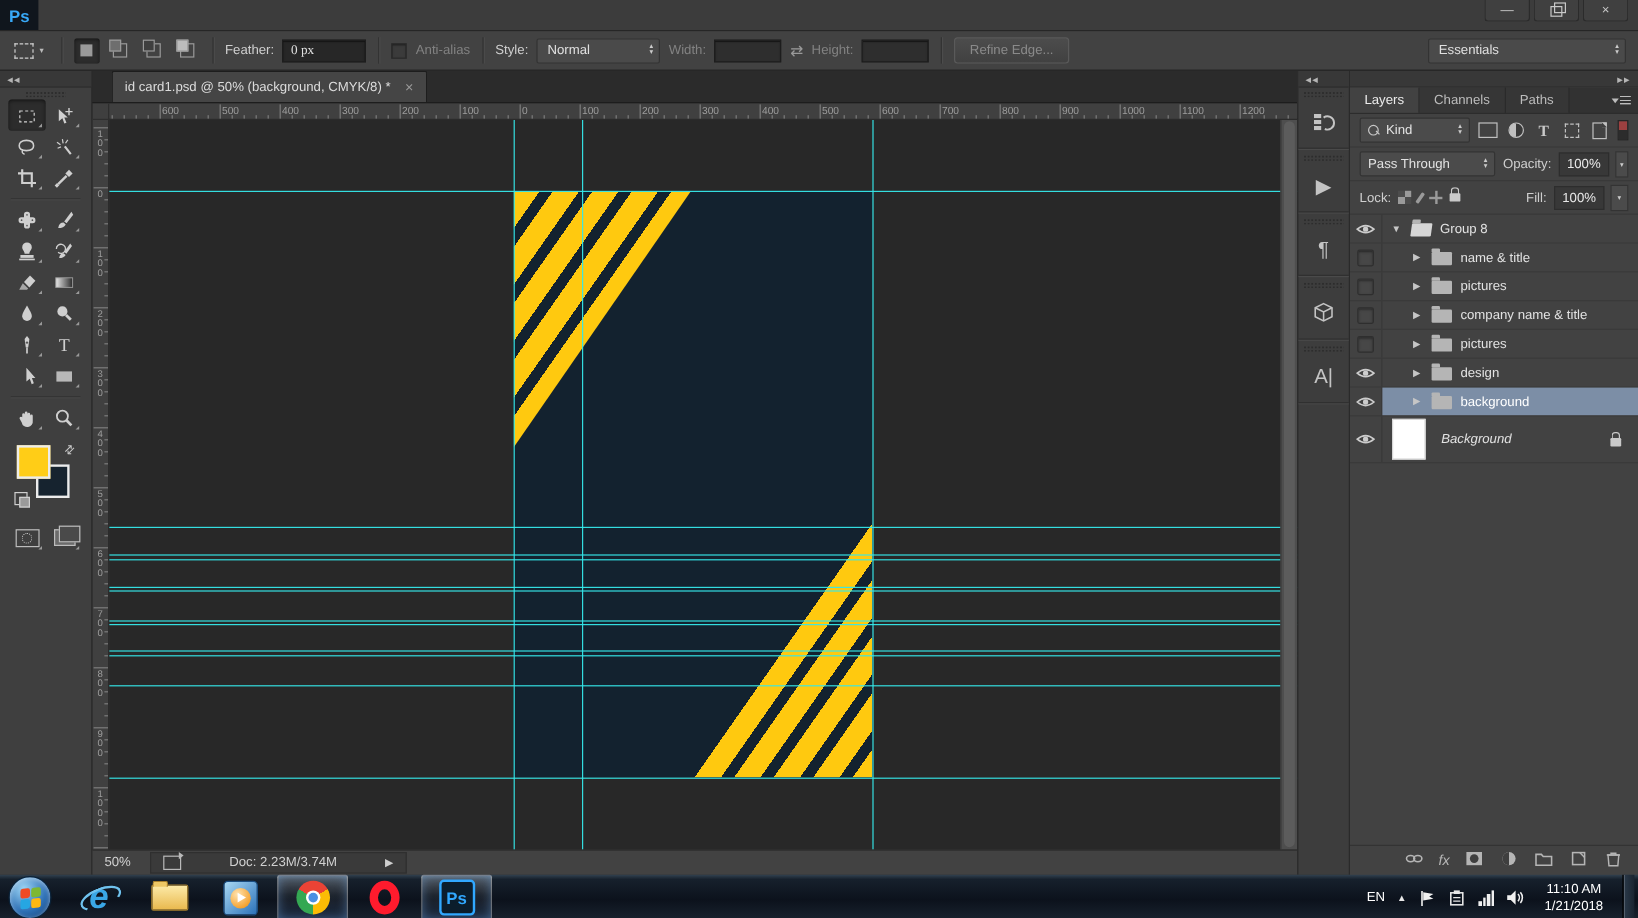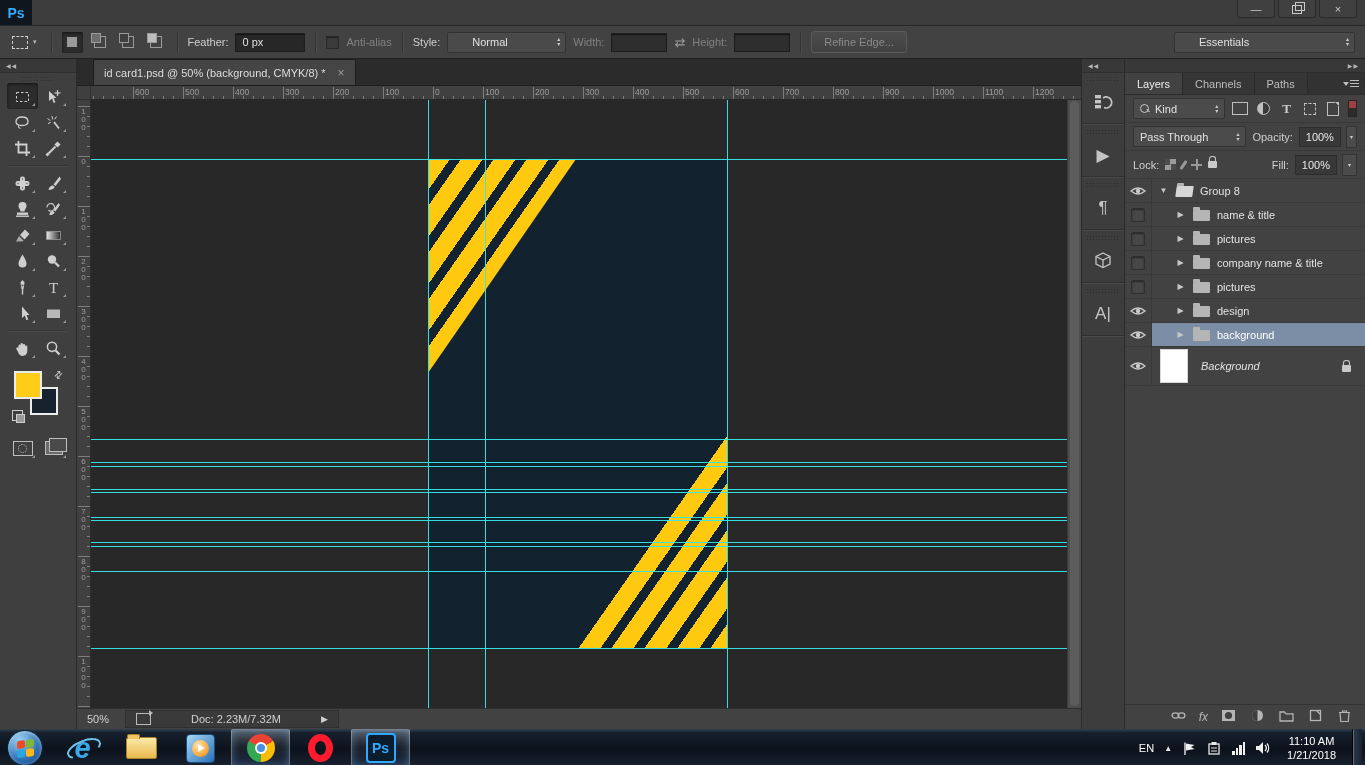--- a/index.html
+++ b/index.html
@@ -27,23 +27,23 @@
   .mini-marquee{width:14px;height:11px;border:1px dashed #cfcfcf;}
   .tiny-tri{font-size:7px;color:#bbb;}
   .mode-btn{width:21px;height:21px;display:flex;align-items:center;justify-content:center;border-radius:2px;}
   .mode-btn.active{background:#2d2d2d;box-shadow:inset 0 1px 3px #141414;}
   .sq{width:10px;height:10px;background:#9a9a9a;position:relative;}
   .sq.outline{background:none;border:1px solid #9a9a9a;}
   .sq .sub{position:absolute;left:-4px;top:-4px;width:8px;height:8px;border:1px solid #9a9a9a;background:#6e6e6e;}
   .ob-label{font-size:11px;color:#cfcfcf;}
   .ob-label.dim{color:#828282;}
   .ob-input{background:#272727;border:1px solid #1d1d1d;box-shadow:inset 0 1px 1px #141414;height:17px;width:56px;
-            padding:0 6px;font-size:11px;color:#e0e0e0;display:flex;align-items:center;}
+            padding:0 6px;font-size:11px;color:#e0e0e0;display:flex;align-items:center;font-family:Liberation Serif, serif;}
   .ob-input.empty{width:42px;background:#2e2e2e;}
-  .ob-select{background:#4a4a4a;border:1px solid #333;height:19px;padding:0 5px 0 24px;font-size:11px;
+  .ob-select{background:#4a4a4a;border:1px solid #333;height:19px;padding:0 5px 0 8px;font-size:11px;
              display:flex;align-items:center;gap:8px;border-radius:2px;color:#e0e0e0;}
   .spin{display:inline-flex;flex-direction:column;font-size:6px;line-height:5px;color:#ccc;}
   .checkbox{width:11px;height:11px;background:#3b3b3b;border:1px solid #2a2a2a;box-shadow:inset 0 1px 1px #222;}
   .swap-glyph{font-size:13px;color:#9a9a9a;}
   .refine-btn{border:1px solid #5a5a5a;border-radius:3px;height:20px;padding:0 12px;color:#8a8a8a;font-size:11px;
               display:flex;align-items:center;background:linear-gradient(#4c4c4c,#414141);}
   .workspace{position:absolute;right:10px;width:150px;justify-content:space-between;}
 
   
   .mainrow{display:flex;height:670px;}
@@ -692,21 +692,21 @@
             <div class="guide-h" style="top: 549px;"></div>
             <div class="vscroll">
               <div class="vscroll-thumb"></div>
             </div>
           </div>
       </div>
       <div class="statusbar">
         <span>50%</span>
         <div class="doc-box">
           <span class="export-glyph"></span>
-          <span>Doc: 2.23M/7.32M</span>
+          <span>Doc: 2.23M/3.74M</span>
           <span class="status-arrow">▶</span>
         </div>
       </div>
     </div>
 
     <div class="dockstrip" id="dockstrip">
       <div class="panel-top">
           <span>◀◀</span>
         </div>
     <div class="grip"></div>

